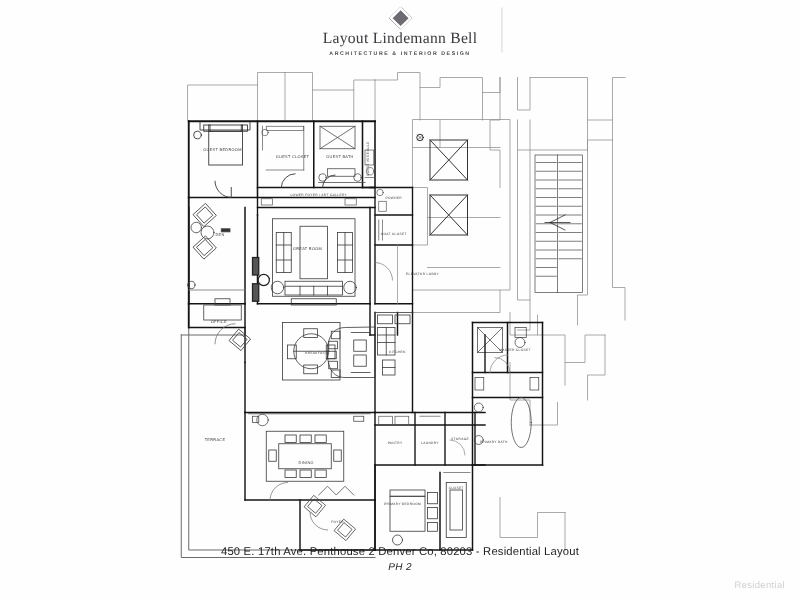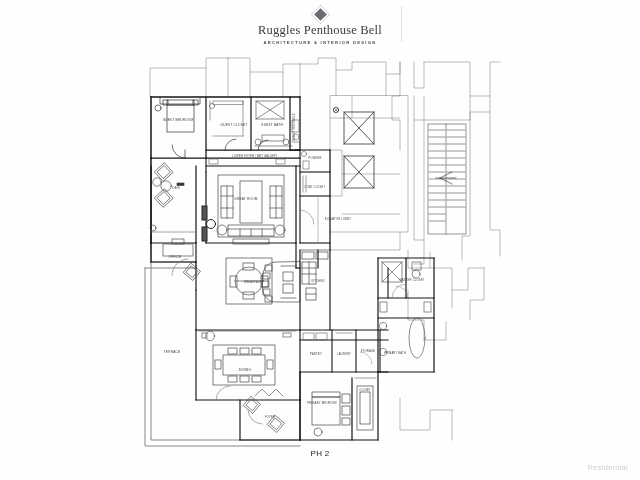--- a/index.html
+++ b/index.html
@@ -64,22 +64,23 @@
   }
   .caption-main {
     font-size: 9px;
     color: #1d1d1d;
     letter-spacing: 0.15px;
     white-space: nowrap;
   }
   .caption-sub {
     font-size: 8px;
     color: #1d1d1d;
-    margin-top: 20px;
+    margin-top: 3px;
     letter-spacing: 0.3px;
+    font-style: italic;
   }
 
   
   .watermark {
     position: absolute;
     right: 12px;
     bottom: 8px;
     font-size: 7.5px;
     color: #cfcfcf;
     letter-spacing: 0.3px;
@@ -110,21 +111,21 @@
   }
   .rm-label.tiny { font-size: 2.6px; }
 </style>
 </head>
 <body>
 
 <div id="sheet">
 
   <div class="logo-block">
     <div class="logo-diamond"></div>
-    <div class="logo-name">Ruggles Penthouse Bell</div>
+    <div class="logo-name">Layout Lindemann Bell</div>
     <div class="logo-tag">ARCHITECTURE &amp; INTERIOR DESIGN</div>
   </div>
   <div class="reg-line"></div>
 
   <div id="plan-wrap">
   <svg id="plan" width="640" height="480" viewBox="0 0 640 480" xmlns="http://www.w3.org/2000/svg">
     <defs>
       <g id="x-box">
             <rect x="0" y="0" width="1" height="1" fill="none"></rect>
           </g>
@@ -550,18 +551,19 @@
       <text class="rm-label tiny" x="270" y="418">FOYER</text>
       <text class="rm-label tiny" x="395" y="354">PRIMARY BATH</text>
       <text class="rm-label tiny" x="412" y="281">MASTER CLOSET</text>
       <text class="rm-label tiny" x="322" y="404">PRIMARY BEDROOM</text>
       <text class="rm-label tiny" x="365" y="391">CLOSET</text>
     </g>
   </svg>
   </div>
 
   <div class="caption">
+    <div class="caption-main">450 E. 17th Ave. Penthouse 2 Denver Co, 80203 - Residential Layout</div>
     <div class="caption-sub">PH 2</div>
   </div>
 
   <div class="watermark">Residential</div>
 
 </div>
 
 </body></html>

